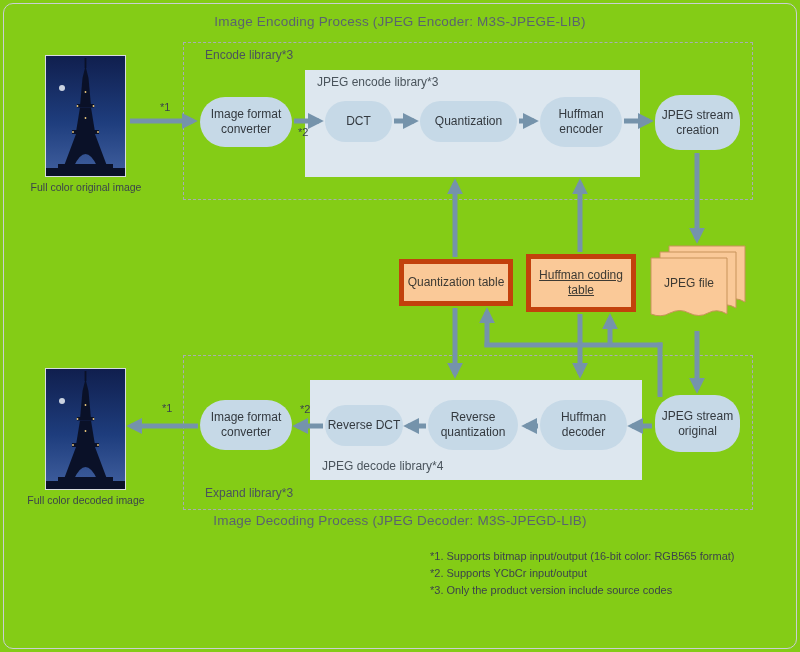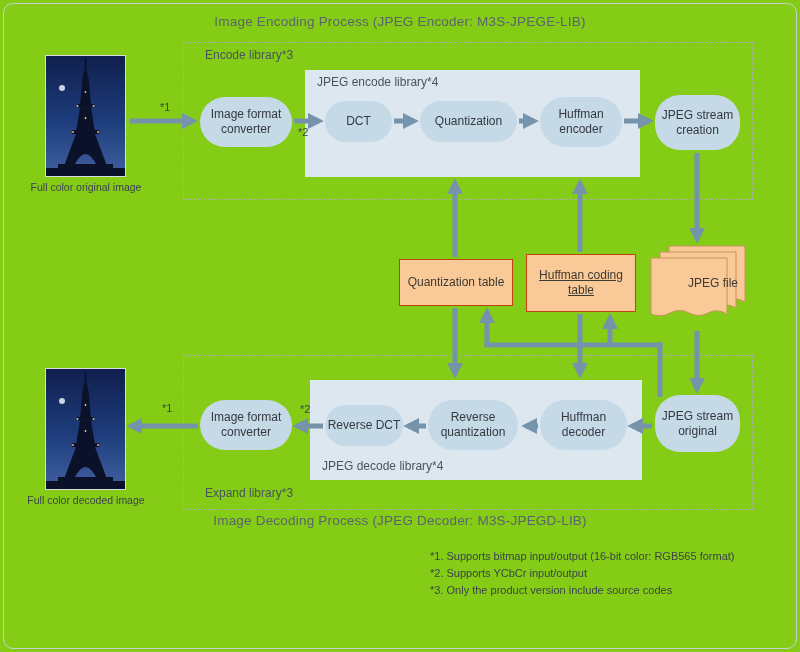--- a/index.html
+++ b/index.html
@@ -2,21 +2,21 @@
 <html><head>
 <meta charset="utf-8">
 <style>
   html,body{margin:0;padding:0;background:#ffffff;}
   .canvas{position:relative;width:800px;height:652px;background:#84cc16;font-family:"Liberation Sans",sans-serif;overflow:hidden;}
   .frame{position:absolute;left:3px;top:3px;right:3px;bottom:3px;border:1px solid #c9ced4;border-radius:10px;}
   .title{position:absolute;left:0;width:100%;text-align:center;font-size:13.5px;color:#5a646e;letter-spacing:.2px;}
   .dash{position:absolute;border:1px dashed #a8adb3;box-sizing:border-box;}
   .panel{position:absolute;background:#dde7ef;}
   .pbox{position:absolute;background:#c6d9e7;display:flex;align-items:center;justify-content:center;text-align:center;font-size:12px;color:#33393f;line-height:1.25;padding:2px;box-sizing:border-box;border-radius:25px;}
-  .obox{position:absolute;background:#fac998;border:1px solid #c2410c;display:flex;align-items:center;justify-content:center;text-align:center;font-size:12px;color:#3d3a33;line-height:1.25;box-sizing:border-box;}
+  .obox{position:absolute;background:#fac998;border:5px solid #c2410c;display:flex;align-items:center;justify-content:center;text-align:center;font-size:12px;color:#3d3a33;line-height:1.25;box-sizing:border-box;}
   .lbl{position:absolute;font-size:12px;color:#4a545c;}
   .ann{position:absolute;font-size:11px;color:#3c444b;}
   .cap{position:absolute;font-size:10.5px;color:#3c444b;text-align:center;}
   .footnotes{position:absolute;font-size:11px;color:#3c444b;line-height:17px;}
   .photo{position:absolute;border:1px solid #d8dce0;box-sizing:content-box;line-height:0;}
   .filelabel{position:absolute;font-size:12px;color:#3d3a33;text-align:center;}
   svg.arrows{position:absolute;left:0;top:0;pointer-events:none;}
 </style>
 </head>
 <body>
@@ -57,21 +57,21 @@
       <line x1="426" y1="426" x2="408" y2="426" marker-end="url(#ah)"></line>
       <line x1="323" y1="426" x2="297" y2="426" marker-end="url(#ah)"></line>
       <line x1="198" y1="426" x2="131" y2="426" marker-end="url(#ah)"></line>
     </g>
   </svg>
 
   <div class="title" style="top:14px;">Image Encoding Process (JPEG Encoder: M3S-JPEGE-LIB)</div>
   <div class="title" style="top:513px;">Image Decoding Process (JPEG Decoder: M3S-JPEGD-LIB)</div>
 
   <div class="lbl" style="left:205px;top:48px;">Encode library*3</div>
-  <div class="lbl" style="left:317px;top:75px;">JPEG encode library*4</div>
+  <div class="lbl" style="left:317px;top:75px;">JPEG encode library*3</div>
   <div class="lbl" style="left:322px;top:459px;">JPEG decode library*4</div>
   <div class="lbl" style="left:205px;top:486px;">Expand library*3</div>
 
   <div class="pbox" style="left:200px;top:97px;width:92px;height:50px;">Image format converter</div>
   <div class="pbox" style="left:325px;top:101px;width:67px;height:41px;">DCT</div>
   <div class="pbox" style="left:420px;top:101px;width:97px;height:41px;">Quantization</div>
   <div class="pbox" style="left:540px;top:97px;width:82px;height:50px;">Huffman encoder</div>
   <div class="pbox" style="left:655px;top:95px;width:85px;height:55px;">JPEG stream creation</div>
 
   <div class="obox" style="left:399px;top:259px;width:114px;height:47px;">Quantization table</div>
@@ -79,21 +79,21 @@
 
   <div style="position:absolute;left:650px;top:245px;line-height:0;">
     <svg width="96" height="84" viewBox="0 0 96 84">
       <g fill="#fac998" stroke="#c8935a" stroke-width="1">
         <path transform="translate(19,1)" d="M0,0 H76 V56 Q66,50 57,55 Q48,60 38,55 Q29,50 19,55 Q10,60 0,56 Z"></path>
         <path transform="translate(10,7)" d="M0,0 H76 V56 Q66,50 57,55 Q48,60 38,55 Q29,50 19,55 Q10,60 0,56 Z"></path>
         <path transform="translate(1,13)" d="M0,0 H76 V56 Q66,50 57,55 Q48,60 38,55 Q29,50 19,55 Q10,60 0,56 Z"></path>
       </g>
     </svg>
   </div>
-  <div class="filelabel" style="left:651px;top:276px;width:76px;padding-left:24px;">JPEG file</div>
+  <div class="filelabel" style="left:651px;top:276px;width:76px;">JPEG file</div>
 
   <div class="pbox" style="left:200px;top:400px;width:92px;height:50px;">Image format converter</div>
   <div class="pbox" style="left:325px;top:405px;width:78px;height:41px;">Reverse DCT</div>
   <div class="pbox" style="left:428px;top:400px;width:90px;height:50px;">Reverse quantization</div>
   <div class="pbox" style="left:540px;top:400px;width:87px;height:50px;">Huffman decoder</div>
   <div class="pbox" style="left:655px;top:395px;width:85px;height:57px;">JPEG stream original</div>
 
   <div class="photo" style="left:45px;top:55px;">
     <svg width="79" height="120" viewBox="0 0 79 120">
       <defs>

